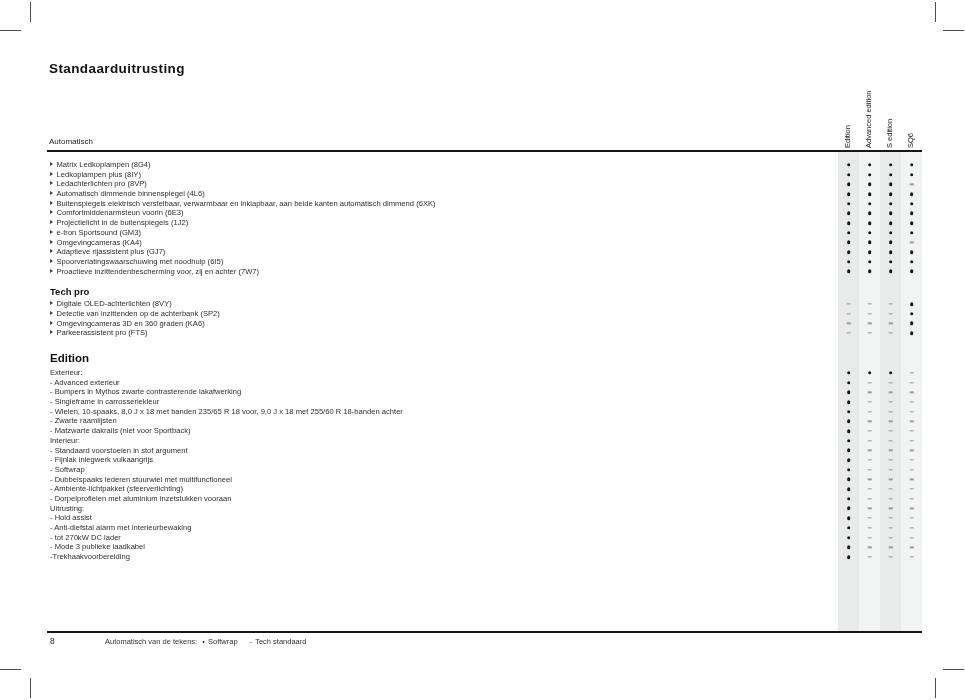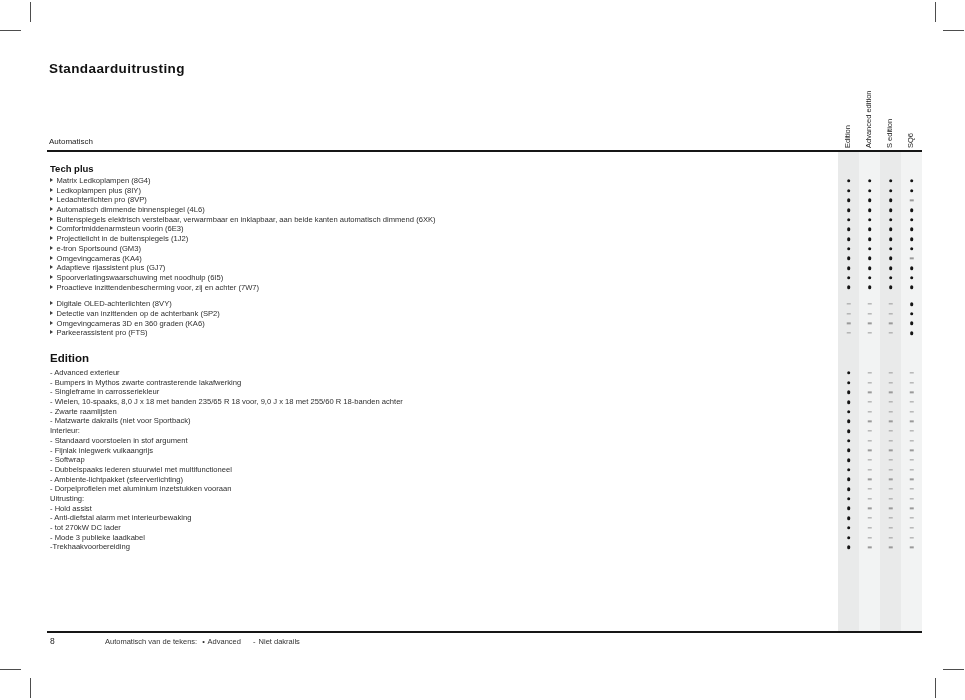--- a/index.html
+++ b/index.html
@@ -72,42 +72,43 @@
       <span class="vlabel" style="left: 906px;">SQ6</span>
     </div>
 
   <div class="omschrijving">Automatisch</div>
 
   <div class="rule rule-top"></div>
   <div class="rule rule-bottom"></div>
 
   <div class="content" id="content">
       <div class="section">
-        <div class="sec-sub">Tech plus</div>
         <div class="row"><span class="lab"><span class="tri"></span>Matrix Ledkoplampen (8G4)</span><span class="mark dot" style="left: 801.5px; background: rgb(20, 20, 20);"></span><span class="mark dot" style="left: 822.5px; background: rgb(20, 20, 20);"></span><span class="mark dot" style="left: 843.5px; background: rgb(20, 20, 20);"></span><span class="mark dot" style="left: 864.5px; background: rgb(20, 20, 20);"></span></div>
         <div class="row"><span class="lab"><span class="tri"></span>Ledkoplampen plus (8IY)</span><span class="mark dot" style="left: 801.5px; background: rgb(20, 20, 20);"></span><span class="mark dot" style="left: 822.5px; background: rgb(20, 20, 20);"></span><span class="mark dot" style="left: 843.5px; background: rgb(20, 20, 20);"></span><span class="mark dot" style="left: 864.5px; background: rgb(20, 20, 20);"></span></div>
         <div class="row"><span class="lab"><span class="tri"></span>Ledachterlichten pro (8VP)</span><span class="mark dot" style="left: 801.5px; background: rgb(20, 20, 20);"></span><span class="mark dot" style="left: 822.5px; background: rgb(20, 20, 20);"></span><span class="mark dot" style="left: 843.5px; background: rgb(20, 20, 20);"></span><span class="mark dash" style="left: 864.5px; background: rgb(154, 154, 154);"></span></div>
         <div class="row"><span class="lab"><span class="tri"></span>Automatisch dimmende binnenspiegel (4L6)</span><span class="mark dot" style="left: 801.5px; background: rgb(20, 20, 20);"></span><span class="mark dot" style="left: 822.5px; background: rgb(20, 20, 20);"></span><span class="mark dot" style="left: 843.5px; background: rgb(20, 20, 20);"></span><span class="mark dot" style="left: 864.5px; background: rgb(20, 20, 20);"></span></div>
         <div class="row"><span class="lab"><span class="tri"></span>Buitenspiegels elektrisch verstelbaar, verwarmbaar en inklapbaar, aan beide kanten automatisch dimmend (6XK)</span><span class="mark dot" style="left: 801.5px; background: rgb(20, 20, 20);"></span><span class="mark dot" style="left: 822.5px; background: rgb(20, 20, 20);"></span><span class="mark dot" style="left: 843.5px; background: rgb(20, 20, 20);"></span><span class="mark dot" style="left: 864.5px; background: rgb(20, 20, 20);"></span></div>
         <div class="row"><span class="lab"><span class="tri"></span>Comfortmiddenarmsteun voorin (6E3)</span><span class="mark dot" style="left: 801.5px; background: rgb(20, 20, 20);"></span><span class="mark dot" style="left: 822.5px; background: rgb(20, 20, 20);"></span><span class="mark dot" style="left: 843.5px; background: rgb(20, 20, 20);"></span><span class="mark dot" style="left: 864.5px; background: rgb(20, 20, 20);"></span></div>
         <div class="row"><span class="lab"><span class="tri"></span>Projectielicht in de buitenspiegels (1J2)</span><span class="mark dot" style="left: 801.5px; background: rgb(20, 20, 20);"></span><span class="mark dot" style="left: 822.5px; background: rgb(20, 20, 20);"></span><span class="mark dot" style="left: 843.5px; background: rgb(20, 20, 20);"></span><span class="mark dot" style="left: 864.5px; background: rgb(20, 20, 20);"></span></div>
         <div class="row"><span class="lab"><span class="tri"></span>e-tron Sportsound (GM3)</span><span class="mark dot" style="left: 801.5px; background: rgb(20, 20, 20);"></span><span class="mark dot" style="left: 822.5px; background: rgb(20, 20, 20);"></span><span class="mark dot" style="left: 843.5px; background: rgb(20, 20, 20);"></span><span class="mark dot" style="left: 864.5px; background: rgb(20, 20, 20);"></span></div>
         <div class="row"><span class="lab"><span class="tri"></span>Omgevingcameras (KA4)</span><span class="mark dot" style="left: 801.5px; background: rgb(20, 20, 20);"></span><span class="mark dot" style="left: 822.5px; background: rgb(20, 20, 20);"></span><span class="mark dot" style="left: 843.5px; background: rgb(20, 20, 20);"></span><span class="mark dash" style="left: 864.5px; background: rgb(154, 154, 154);"></span></div>
         <div class="row"><span class="lab"><span class="tri"></span>Adaptieve rijassistent plus (GJ7)</span><span class="mark dot" style="left: 801.5px; background: rgb(20, 20, 20);"></span><span class="mark dot" style="left: 822.5px; background: rgb(20, 20, 20);"></span><span class="mark dot" style="left: 843.5px; background: rgb(20, 20, 20);"></span><span class="mark dot" style="left: 864.5px; background: rgb(20, 20, 20);"></span></div>
         <div class="row"><span class="lab"><span class="tri"></span>Spoorverlatingswaarschuwing met noodhulp (6I5)</span><span class="mark dot" style="left: 801.5px; background: rgb(20, 20, 20);"></span><span class="mark dot" style="left: 822.5px; background: rgb(20, 20, 20);"></span><span class="mark dot" style="left: 843.5px; background: rgb(20, 20, 20);"></span><span class="mark dot" style="left: 864.5px; background: rgb(20, 20, 20);"></span></div>
         <div class="row"><span class="lab"><span class="tri"></span>Proactieve inzittendenbescherming voor, zij en achter (7W7)</span><span class="mark dot" style="left: 801.5px; background: rgb(20, 20, 20);"></span><span class="mark dot" style="left: 822.5px; background: rgb(20, 20, 20);"></span><span class="mark dot" style="left: 843.5px; background: rgb(20, 20, 20);"></span><span class="mark dot" style="left: 864.5px; background: rgb(20, 20, 20);"></span></div>
       </div>
       <div class="section">
+        <div class="sec-sub">Tech pro</div>
         <div class="row"><span class="lab"><span class="tri"></span>Digitale OLED-achterlichten (8VY)</span><span class="mark dash" style="left: 801.5px; background: rgb(154, 154, 154);"></span><span class="mark dash" style="left: 822.5px; background: rgb(154, 154, 154);"></span><span class="mark dash" style="left: 843.5px; background: rgb(154, 154, 154);"></span><span class="mark dot" style="left: 864.5px; background: rgb(20, 20, 20);"></span></div>
         <div class="row"><span class="lab"><span class="tri"></span>Detectie van inzittenden op de achterbank (SP2)</span><span class="mark dash" style="left: 801.5px; background: rgb(154, 154, 154);"></span><span class="mark dash" style="left: 822.5px; background: rgb(154, 154, 154);"></span><span class="mark dash" style="left: 843.5px; background: rgb(154, 154, 154);"></span><span class="mark dot" style="left: 864.5px; background: rgb(20, 20, 20);"></span></div>
         <div class="row"><span class="lab"><span class="tri"></span>Omgevingcameras 3D en 360 graden (KA6)</span><span class="mark dash" style="left: 801.5px; background: rgb(154, 154, 154);"></span><span class="mark dash" style="left: 822.5px; background: rgb(154, 154, 154);"></span><span class="mark dash" style="left: 843.5px; background: rgb(154, 154, 154);"></span><span class="mark dot" style="left: 864.5px; background: rgb(20, 20, 20);"></span></div>
         <div class="row"><span class="lab"><span class="tri"></span>Parkeerassistent pro (FTS)</span><span class="mark dash" style="left: 801.5px; background: rgb(154, 154, 154);"></span><span class="mark dash" style="left: 822.5px; background: rgb(154, 154, 154);"></span><span class="mark dash" style="left: 843.5px; background: rgb(154, 154, 154);"></span><span class="mark dot" style="left: 864.5px; background: rgb(20, 20, 20);"></span></div>
       </div>
       <div class="section">
         <div class="sec-main">Edition</div>
+        <div class="row"><span class="lab">Exterieur:</span><span class="mark dot" style="left: 801.5px; background: rgb(20, 20, 20);"></span><span class="mark dot" style="left: 822.5px; background: rgb(20, 20, 20);"></span><span class="mark dot" style="left: 843.5px; background: rgb(20, 20, 20);"></span><span class="mark dash" style="left: 864.5px; background: rgb(154, 154, 154);"></span></div>
         <div class="row"><span class="lab">- Advanced exterieur</span><span class="mark dot" style="left: 801.5px; background: rgb(20, 20, 20);"></span><span class="mark dash" style="left: 822.5px; background: rgb(154, 154, 154);"></span><span class="mark dash" style="left: 843.5px; background: rgb(154, 154, 154);"></span><span class="mark dash" style="left: 864.5px; background: rgb(154, 154, 154);"></span></div>
         <div class="row"><span class="lab">- Bumpers in Mythos zwarte contrasterende lakafwerking</span><span class="mark dot" style="left: 801.5px; background: rgb(20, 20, 20);"></span><span class="mark dash" style="left: 822.5px; background: rgb(154, 154, 154);"></span><span class="mark dash" style="left: 843.5px; background: rgb(154, 154, 154);"></span><span class="mark dash" style="left: 864.5px; background: rgb(154, 154, 154);"></span></div>
         <div class="row"><span class="lab">- Singleframe in carrosseriekleur</span><span class="mark dot" style="left: 801.5px; background: rgb(20, 20, 20);"></span><span class="mark dash" style="left: 822.5px; background: rgb(154, 154, 154);"></span><span class="mark dash" style="left: 843.5px; background: rgb(154, 154, 154);"></span><span class="mark dash" style="left: 864.5px; background: rgb(154, 154, 154);"></span></div>
         <div class="row"><span class="lab">- Wielen, 10-spaaks, 8,0 J x 18 met banden 235/65 R 18 voor, 9,0 J x 18 met 255/60 R 18-banden achter</span><span class="mark dot" style="left: 801.5px; background: rgb(20, 20, 20);"></span><span class="mark dash" style="left: 822.5px; background: rgb(154, 154, 154);"></span><span class="mark dash" style="left: 843.5px; background: rgb(154, 154, 154);"></span><span class="mark dash" style="left: 864.5px; background: rgb(154, 154, 154);"></span></div>
         <div class="row"><span class="lab">- Zwarte raamlijsten</span><span class="mark dot" style="left: 801.5px; background: rgb(20, 20, 20);"></span><span class="mark dash" style="left: 822.5px; background: rgb(154, 154, 154);"></span><span class="mark dash" style="left: 843.5px; background: rgb(154, 154, 154);"></span><span class="mark dash" style="left: 864.5px; background: rgb(154, 154, 154);"></span></div>
         <div class="row"><span class="lab">- Matzwarte dakrails (niet voor Sportback)</span><span class="mark dot" style="left: 801.5px; background: rgb(20, 20, 20);"></span><span class="mark dash" style="left: 822.5px; background: rgb(154, 154, 154);"></span><span class="mark dash" style="left: 843.5px; background: rgb(154, 154, 154);"></span><span class="mark dash" style="left: 864.5px; background: rgb(154, 154, 154);"></span></div>
         <div class="row"><span class="lab">Interieur:</span><span class="mark dot" style="left: 801.5px; background: rgb(20, 20, 20);"></span><span class="mark dash" style="left: 822.5px; background: rgb(154, 154, 154);"></span><span class="mark dash" style="left: 843.5px; background: rgb(154, 154, 154);"></span><span class="mark dash" style="left: 864.5px; background: rgb(154, 154, 154);"></span></div>
         <div class="row"><span class="lab">- Standaard voorstoelen in stof argument</span><span class="mark dot" style="left: 801.5px; background: rgb(20, 20, 20);"></span><span class="mark dash" style="left: 822.5px; background: rgb(154, 154, 154);"></span><span class="mark dash" style="left: 843.5px; background: rgb(154, 154, 154);"></span><span class="mark dash" style="left: 864.5px; background: rgb(154, 154, 154);"></span></div>
         <div class="row"><span class="lab">- Fijnlak inlegwerk vulkaangrijs</span><span class="mark dot" style="left: 801.5px; background: rgb(20, 20, 20);"></span><span class="mark dash" style="left: 822.5px; background: rgb(154, 154, 154);"></span><span class="mark dash" style="left: 843.5px; background: rgb(154, 154, 154);"></span><span class="mark dash" style="left: 864.5px; background: rgb(154, 154, 154);"></span></div>
         <div class="row"><span class="lab">- Softwrap</span><span class="mark dot" style="left: 801.5px; background: rgb(20, 20, 20);"></span><span class="mark dash" style="left: 822.5px; background: rgb(154, 154, 154);"></span><span class="mark dash" style="left: 843.5px; background: rgb(154, 154, 154);"></span><span class="mark dash" style="left: 864.5px; background: rgb(154, 154, 154);"></span></div>
@@ -120,18 +121,18 @@
         <div class="row"><span class="lab">- tot 270kW DC lader</span><span class="mark dot" style="left: 801.5px; background: rgb(20, 20, 20);"></span><span class="mark dash" style="left: 822.5px; background: rgb(154, 154, 154);"></span><span class="mark dash" style="left: 843.5px; background: rgb(154, 154, 154);"></span><span class="mark dash" style="left: 864.5px; background: rgb(154, 154, 154);"></span></div>
         <div class="row"><span class="lab">- Mode 3 publieke laadkabel</span><span class="mark dot" style="left: 801.5px; background: rgb(20, 20, 20);"></span><span class="mark dash" style="left: 822.5px; background: rgb(154, 154, 154);"></span><span class="mark dash" style="left: 843.5px; background: rgb(154, 154, 154);"></span><span class="mark dash" style="left: 864.5px; background: rgb(154, 154, 154);"></span></div>
         <div class="row"><span class="lab">-Trekhaakvoorbereiding</span><span class="mark dot" style="left: 801.5px; background: rgb(20, 20, 20);"></span><span class="mark dash" style="left: 822.5px; background: rgb(154, 154, 154);"></span><span class="mark dash" style="left: 843.5px; background: rgb(154, 154, 154);"></span><span class="mark dash" style="left: 864.5px; background: rgb(154, 154, 154);"></span></div>
       </div>
     </div>
 
   <div class="footer-num">8</div>
   <div class="legend">
     <span>Automatisch van de tekens:</span>
     <span style="margin-right:1px;">•</span>
-    <span>Advanced</span>
+    <span>Softwrap</span>
     <span class="gap" style="margin-right:1px;">-</span>
-    <span>Niet dakrails</span>
+    <span>Tech standaard</span>
   </div>
 
 </div>
 
 </body></html>

